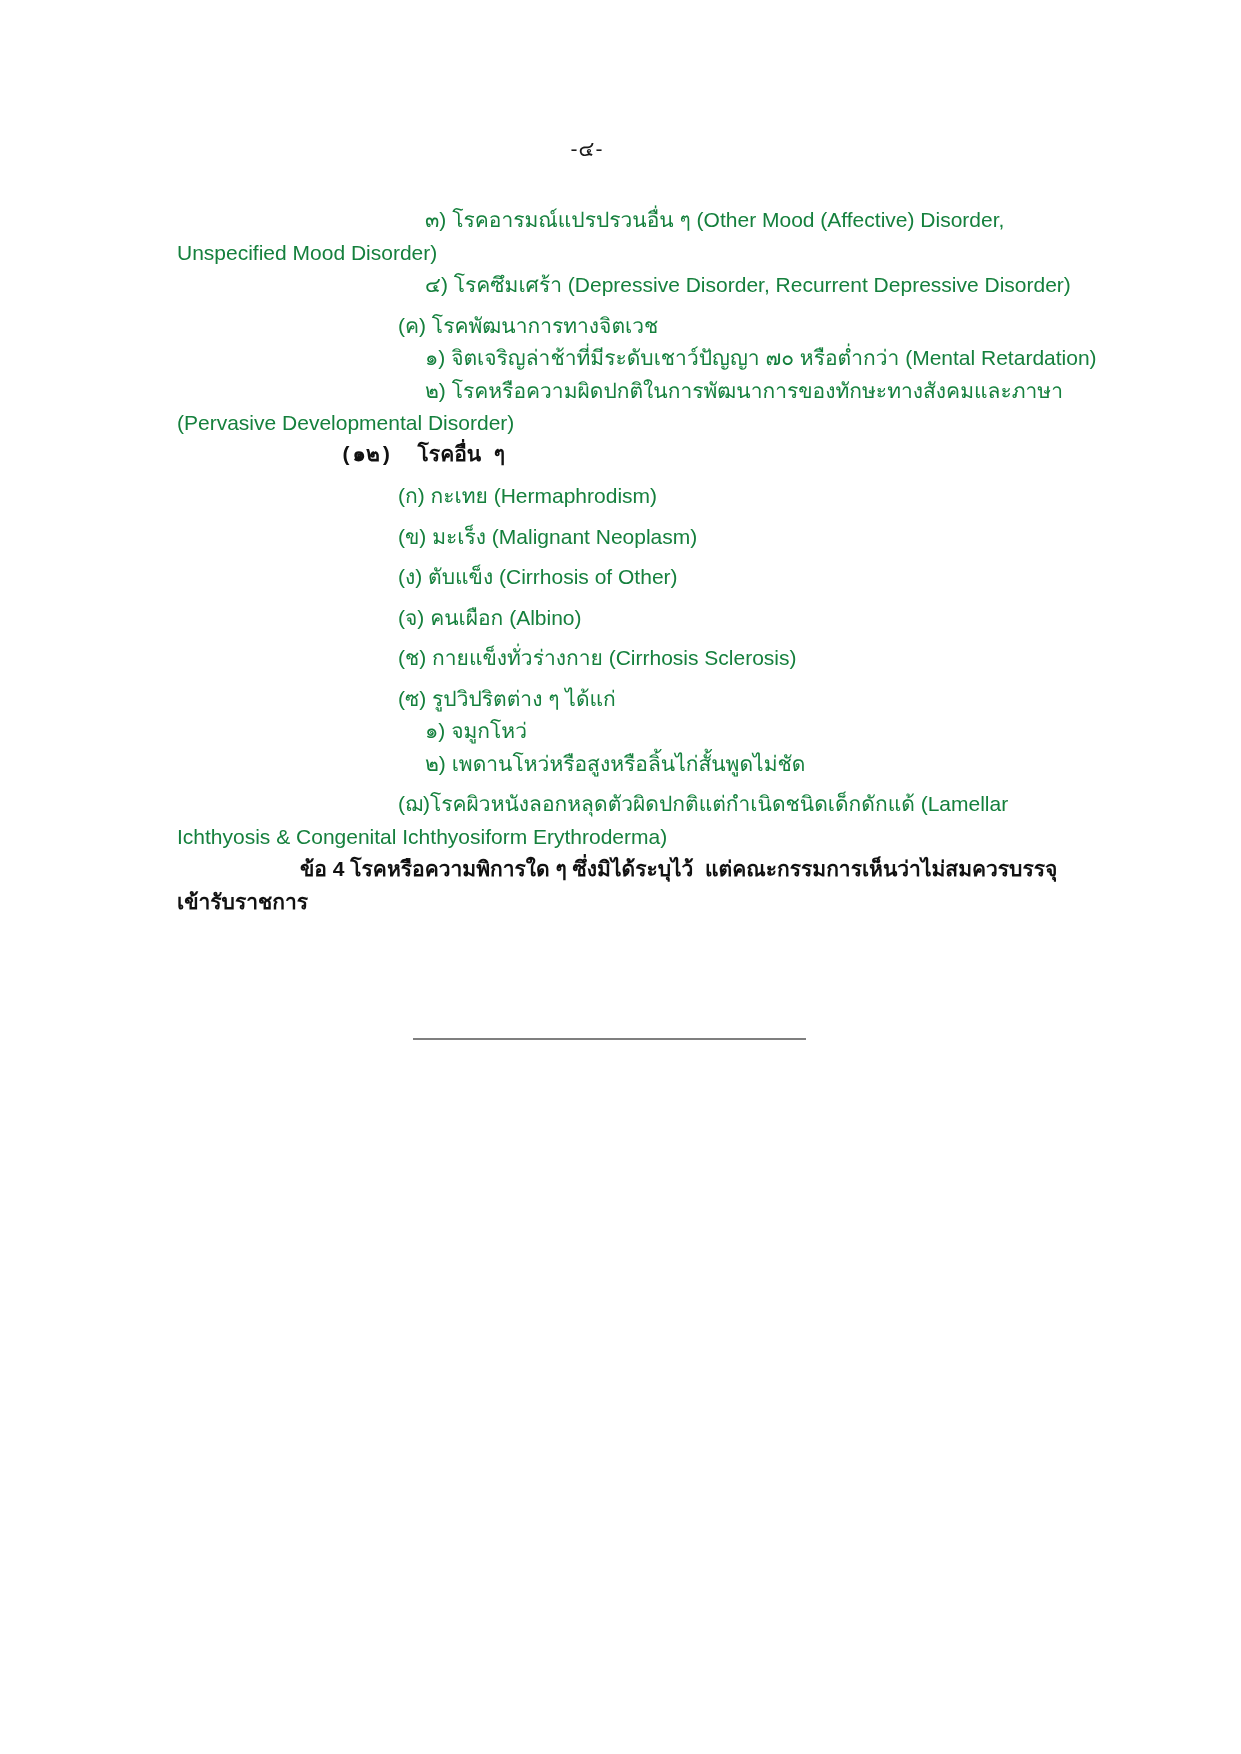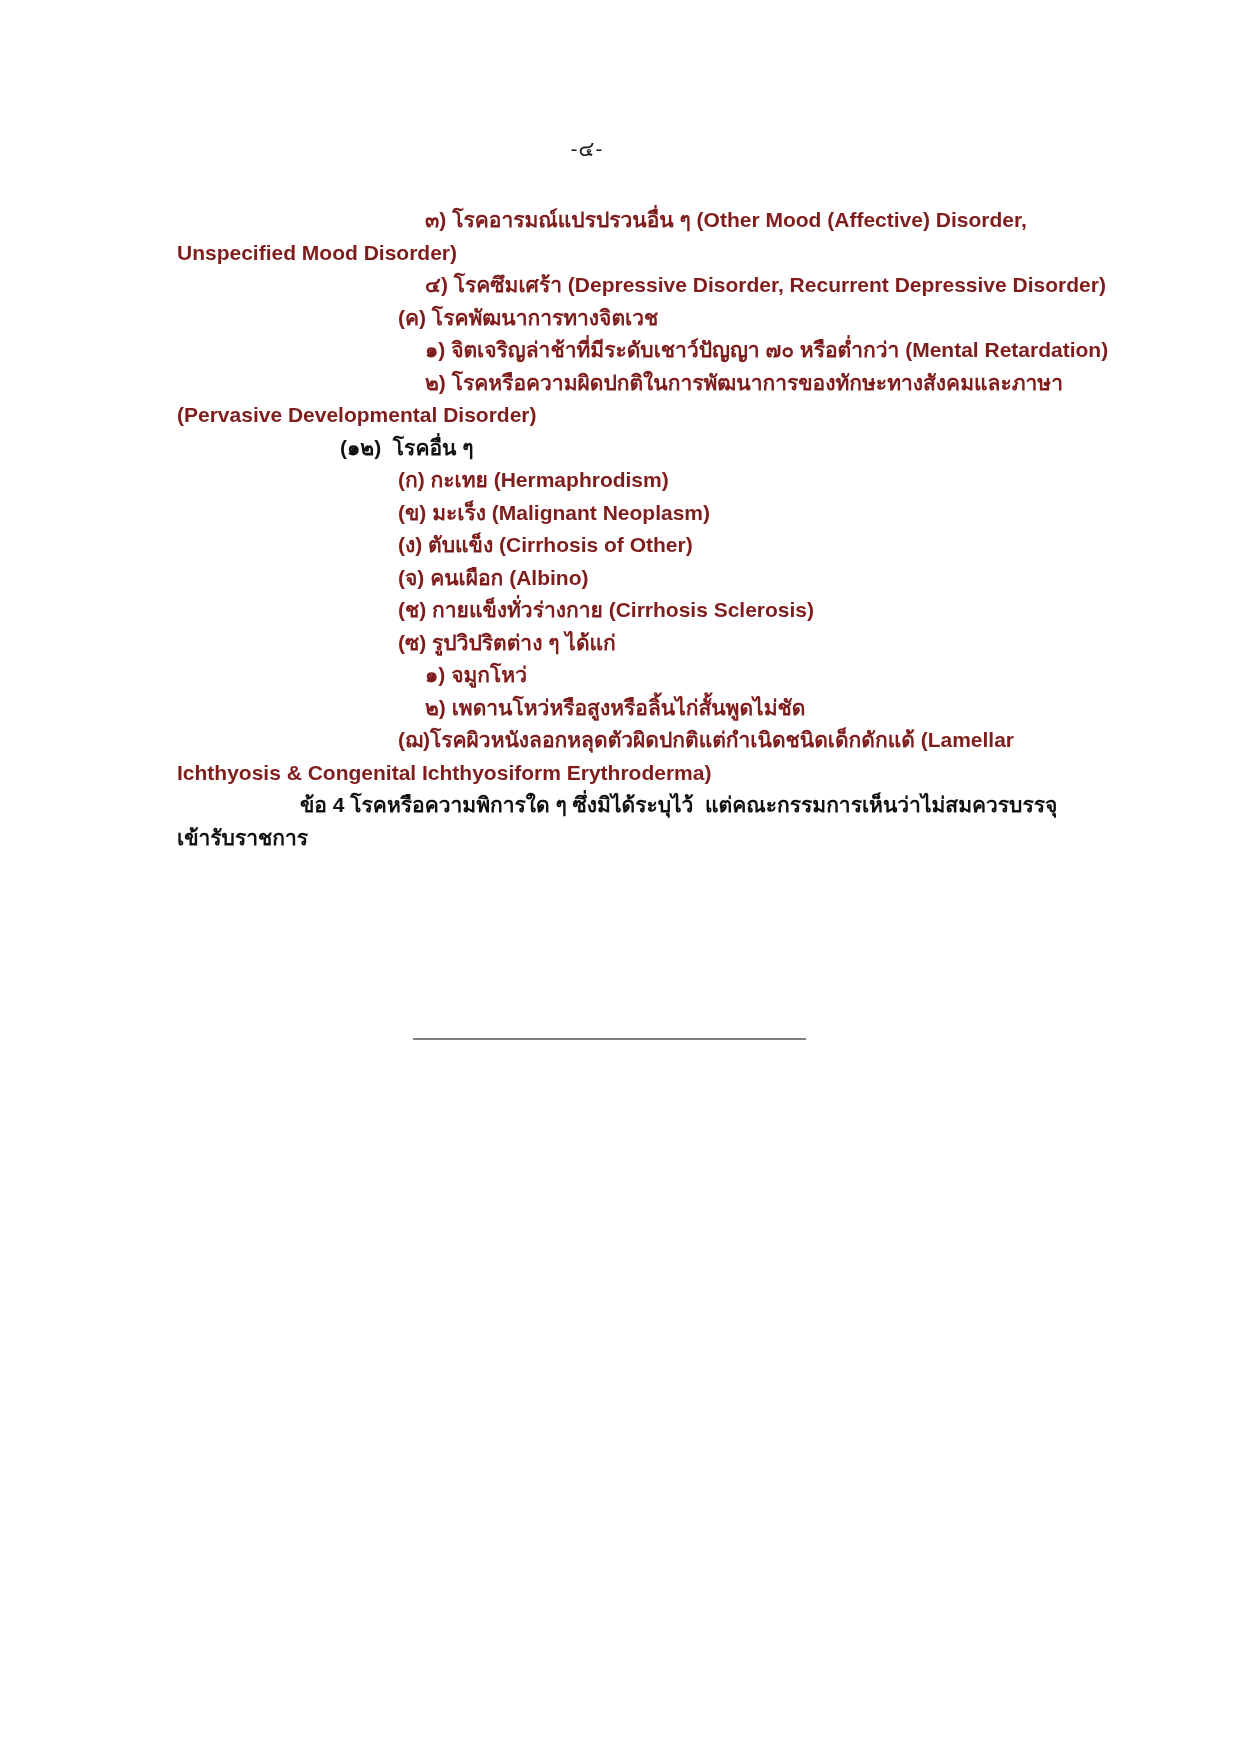--- a/index.html
+++ b/index.html
@@ -31,30 +31,29 @@
     position: absolute;
     top: 204px;
     left: 157px;
     width: 900px;
   }
 
   .line {
     font-size: 21px;
     line-height: 32.5px;
     white-space: pre;
-    color: #7f1d1d;
-    font-weight: bold;
+    color: #15803d;
   }
 
   .line.bold { font-weight: bold; color: #111; }
 
   
   .ind-none   { padding-left: 0; margin-left: 20px; }
-  .ind-l1     { padding-left: 183px; }  
-  .ind-l2     { padding-left: 241px; }  
+  .ind-l1     { padding-left: 183px; font-family: Liberation Mono, monospace; }  
+  .ind-l2     { padding-left: 241px; margin-top: 8px; }  
   .ind-l3     { padding-left: 268px; }  
   .ind-para   { padding-left: 143px; }  
 
   .divider {
     position: absolute;
     top: 1038px;
     left: 413px;
     width: 393px;
     height: 0;
     border-top: 2px solid #7f7f7f;

